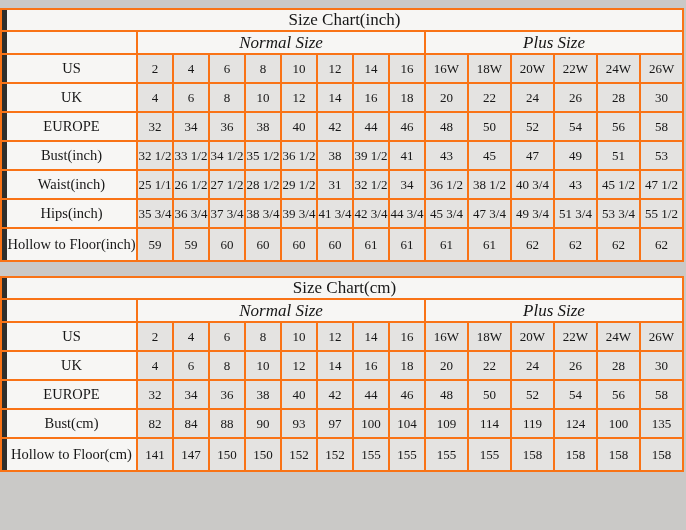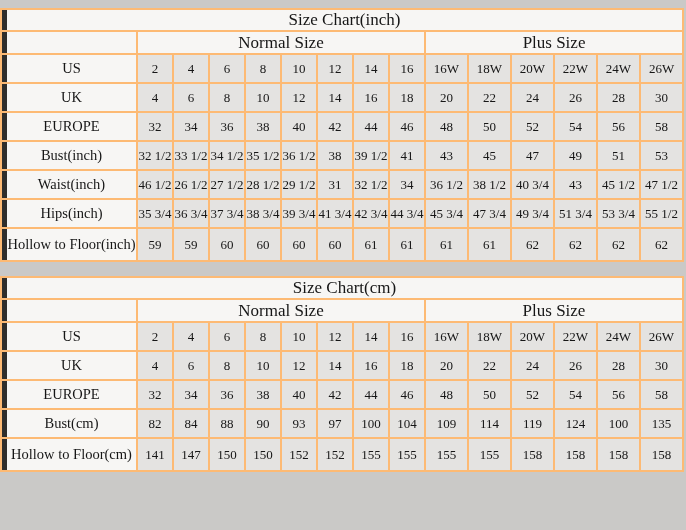--- a/index.html
+++ b/index.html
@@ -9,39 +9,39 @@
     font-family: "Liberation Serif", "DejaVu Serif", serif;
     color: #161616;
     overflow: hidden;
   }
   .page { padding-top: 8px; display: flex; flex-direction: column; gap: 14px; }
   table.size-table {
     width: 680px;
     table-layout: fixed;
     border-collapse: separate;
     border-spacing: 2px;
-    background: #fdba74;           
+    background: #f97316;           
   }
   td {
     box-sizing: border-box;
     padding: 0;
     text-align: center;
     vertical-align: middle;
     white-space: nowrap;
     overflow: visible;
   }
   
   tr > td:first-child { border-left: 5px solid #2f2e2c; }
 
   col.col-label { width: 134px; }
   col.col-n     { width: 34px; }
   col.col-p     { width: 41px; }
 
   .r-title td { height: 19px; }
-  .r-group td { height: 21px; }
+  .r-group td { height: 21px; font-style: italic; }
   .r-data  td { height: 27px; }
   table.size-table tr:last-child td { height: 31px; }
 
   .c-title { background: #f7f6f4; font-size: 17px; }
   .c-blank { background: #f7f6f4; }
   .c-group { background: #f7f6f4; font-size: 17px; }
   .c-label { background: #f7f6f4; font-size: 14.5px; }
   .c-val   { background: #e4e3e1; font-size: 13px; }
 </style>
 </head>
@@ -139,21 +139,21 @@
           <td class="c-val">41</td>
           <td class="c-val">43</td>
           <td class="c-val">45</td>
           <td class="c-val">47</td>
           <td class="c-val">49</td>
           <td class="c-val">51</td>
           <td class="c-val">53</td>
         </tr>
         <tr class="r-data">
           <td class="c-label">Waist(inch)</td>
-          <td class="c-val">46 1/2</td>
+          <td class="c-val">25 1/1</td>
           <td class="c-val">26 1/2</td>
           <td class="c-val">27 1/2</td>
           <td class="c-val">28 1/2</td>
           <td class="c-val">29 1/2</td>
           <td class="c-val">31</td>
           <td class="c-val">32 1/2</td>
           <td class="c-val">34</td>
           <td class="c-val">36 1/2</td>
           <td class="c-val">38 1/2</td>
           <td class="c-val">40 3/4</td>

